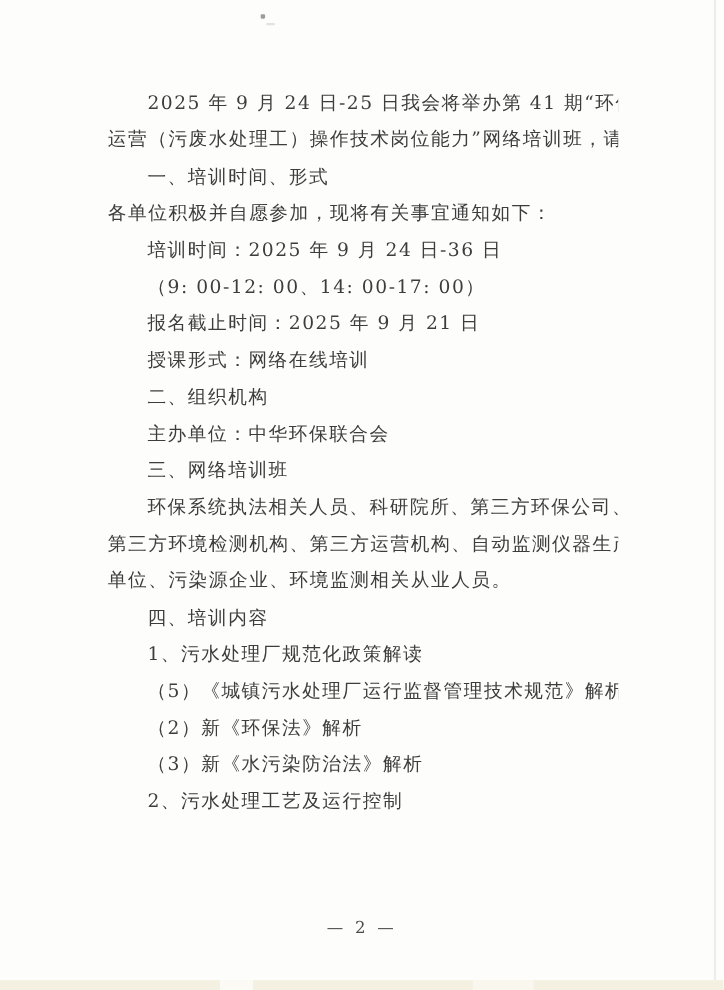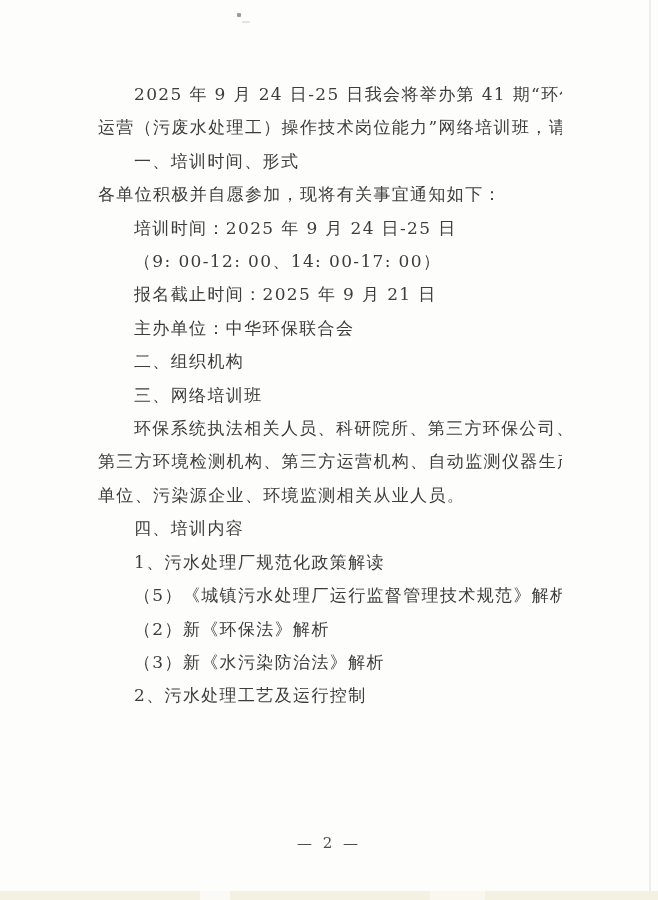--- a/index.html
+++ b/index.html
@@ -95,25 +95,26 @@
 <div class="page">
   <div class="edge-shadow"></div>
   <div class="speck"></div>
   <div class="speck2"></div>
 
   <div class="doc">
       <p class="ln">2025 年 9 月 24 日-25 日我会将举办第 41 期“环保设施</p>
       <p class="ln hang">运营（污废水处理工）操作技术岗位能力”网络培训班，请</p>
       <p class="ln">一、培训时间、形式</p>
       <p class="ln hang">各单位积极并自愿参加，现将有关事宜通知如下：</p>
-      <p class="ln">培训时间：2025 年 9 月 24 日-25 日</p>
+      <p class="ln">培训时间：2025 年 9 月 24 日-36 日</p>
       <p class="ln">（9: 00-12: 00、14: 00-17: 00）</p>
       <p class="ln">报名截止时间：2025 年 9 月 21 日</p>
+      <p class="ln">授课形式：网络在线培训</p>
+      <p class="ln">二、组织机构</p>
       <p class="ln">主办单位：中华环保联合会</p>
-      <p class="ln">二、组织机构</p>
       <p class="ln">三、网络培训班</p>
       <p class="ln">环保系统执法相关人员、科研院所、第三方环保公司、</p>
       <p class="ln hang">第三方环境检测机构、第三方运营机构、自动监测仪器生产</p>
       <p class="ln hang">单位、污染源企业、环境监测相关从业人员。</p>
       <p class="ln">四、培训内容</p>
       <p class="ln">1、污水处理厂规范化政策解读</p>
       <p class="ln">（5）《城镇污水处理厂运行监督管理技术规范》解析</p>
       <p class="ln">（2）新《环保法》解析</p>
       <p class="ln">（3）新《水污染防治法》解析</p>
       <p class="ln">2、污水处理工艺及运行控制</p>

